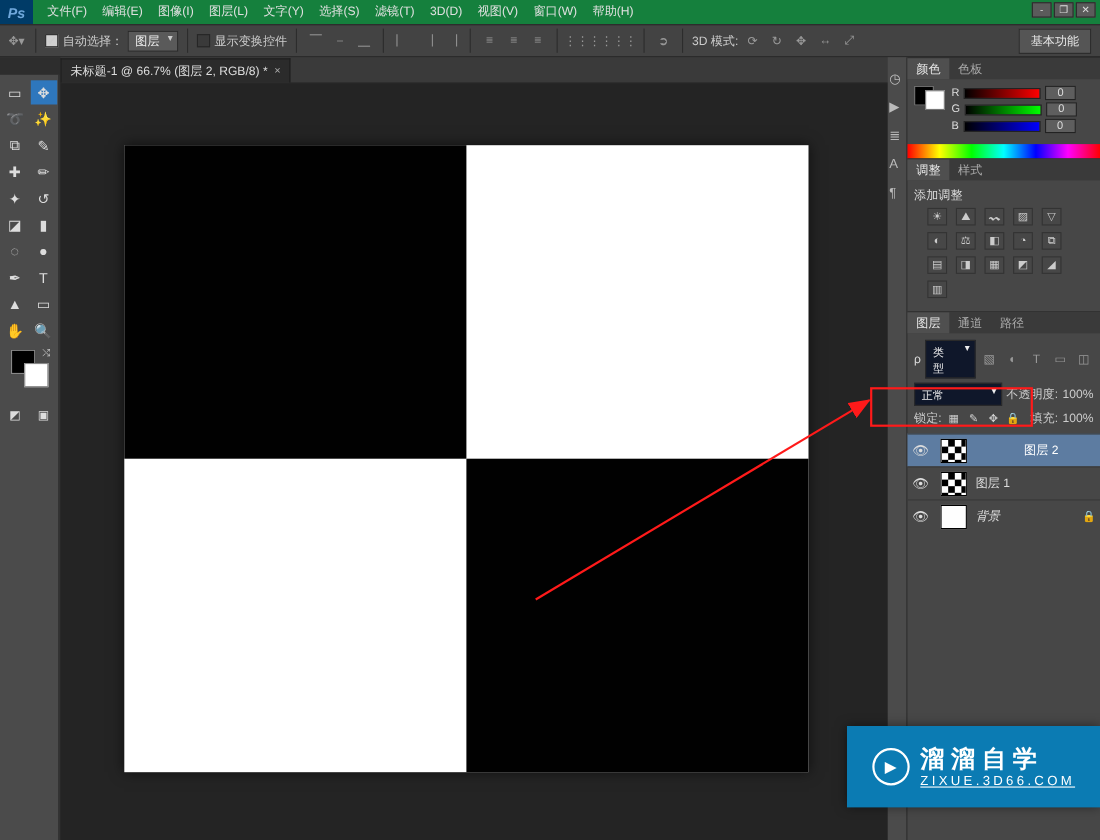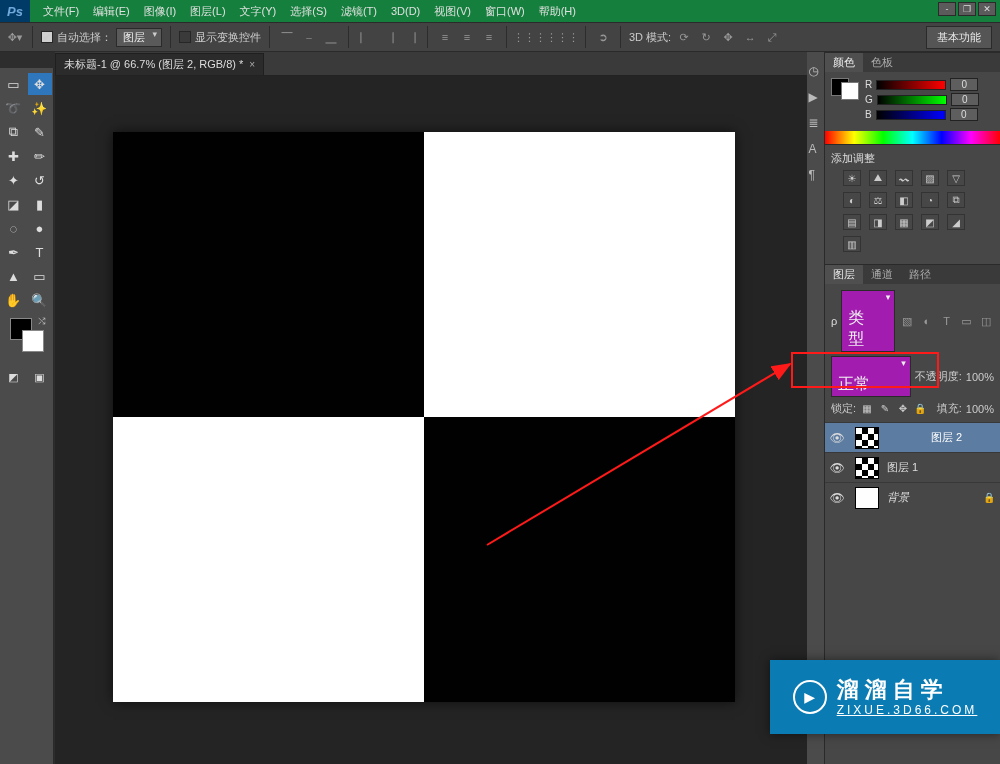--- a/index.html
+++ b/index.html
@@ -119,21 +119,21 @@
 #color-panel .g{ background:linear-gradient(90deg,#000,#0f0);}
 #color-panel .b{ background:linear-gradient(90deg,#000,#00f);}
 #color-panel .val{ width:28px; text-align:center; background:#5e5e5e; border:1px solid #222;}
 #spectrum{ width:100%; height:13px; background:linear-gradient(90deg,#f00,#ff0,#0f0,#0ff,#00f,#f0f,#f00); margin-top:4px;}
 
 .adj-icons{ display:flex; flex-wrap:wrap; gap:6px 8px; padding:4px 4px 6px 12px;}
 .adj-icons .ai{ width:18px; height:16px; border:1px solid #333; display:flex;align-items:center;justify-content:center; font-size:10px; color:#ccc;}
 
 #layers-panel .panel-body{ padding:4px 0 0 0; }
 .row{ display:flex; align-items:center; gap:4px; padding:2px 6px;}
-.sel{ background:#a21caf; border:1px solid #2a2a2a; color:#eee; padding:17px 18px 1px 6px; position:relative; font-size:16px;}
+.sel{ background:#0f172a; border:1px solid #2a2a2a; color:#eee; padding:4px 18px 1px 6px; position:relative; font-size:10px;}
 .sel::after{content:"▾"; position:absolute; right:4px; top:1px; font-size:9px;}
 .label-sm{ font-size:11px; color:#ccc; }
 .lock-row{ display:flex; align-items:center; gap:4px; padding:2px 6px; font-size:11px; color:#ccc;}
 .lock-row .li{ width:14px; height:14px; font-size:10px; display:flex;align-items:center;justify-content:center;}
 .layer-list{ margin-top:4px; }
 .layer-row{
   display:flex; align-items:center; height:30px; gap:8px;
   padding:0 4px 0 2px; border-top:1px solid #383838;
 }
 .layer-row.selected{ background:#5d7ca1; }
@@ -337,20 +337,24 @@
           <span>B</span>
           <div class="slider b"></div>
           <div class="val">0</div>
         </div>
       </div>
     </div>
     <div id="spectrum"></div>
   </div>
 
   <div class="panel">
+    <div class="panel-tabs">
+      <div class="ptab active">调整</div>
+      <div class="ptab">样式</div>
+    </div>
     <div class="panel-body">
       <div>添加调整</div>
       <div class="adj-icons">
         <div class="ai">☀</div>
         <div class="ai">⛰</div>
         <div class="ai">〰</div>
         <div class="ai">▨</div>
         <div class="ai">▽</div>
         <div class="ai">◐</div>
         <div class="ai">⚖</div>

